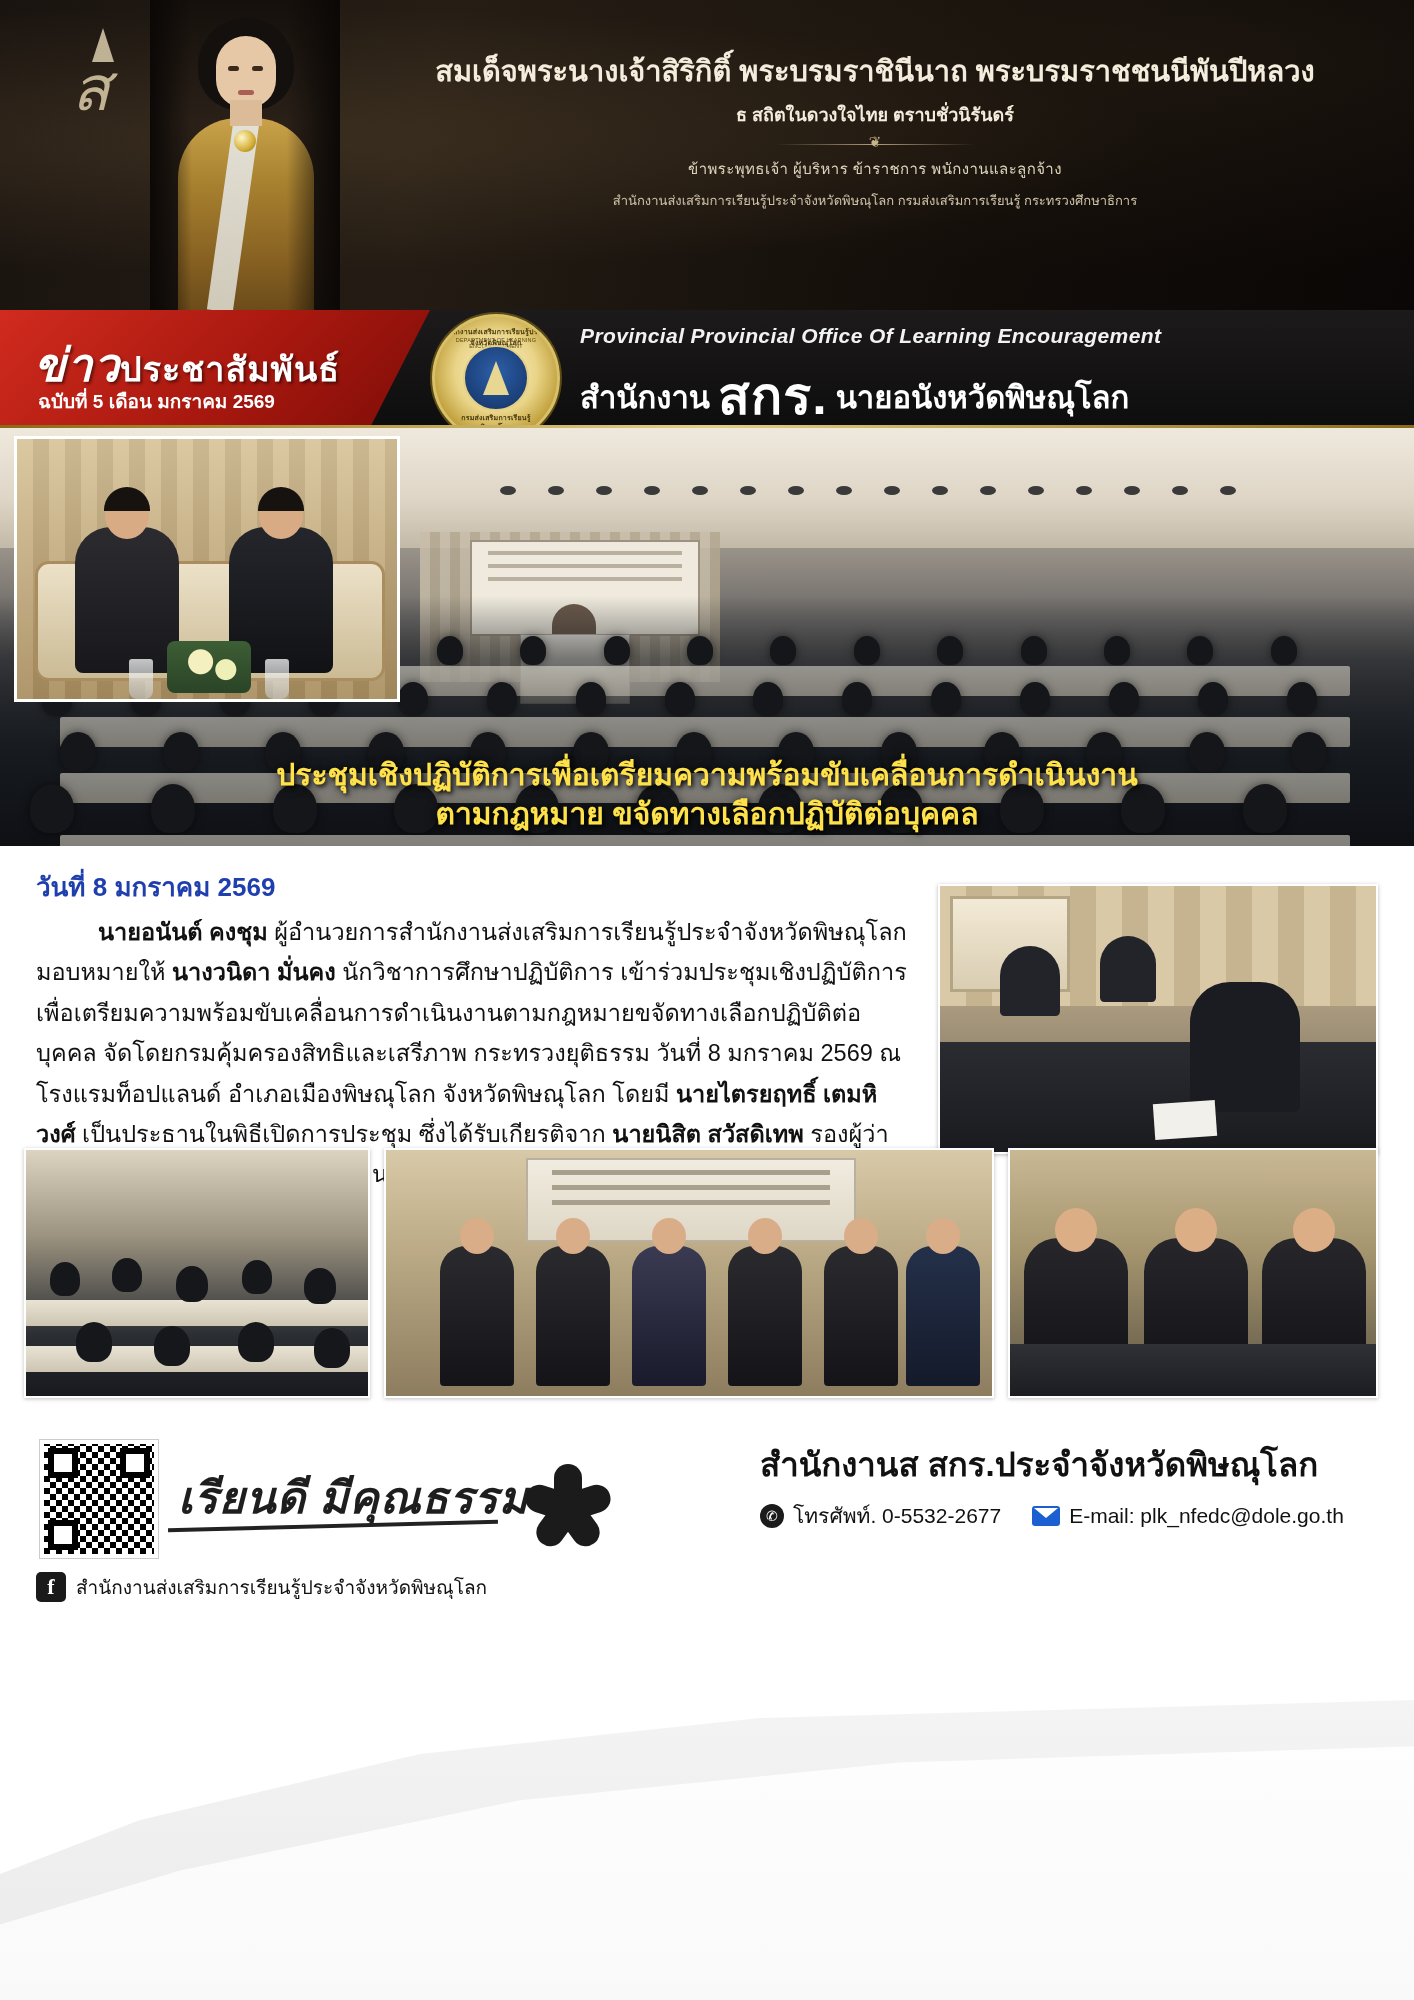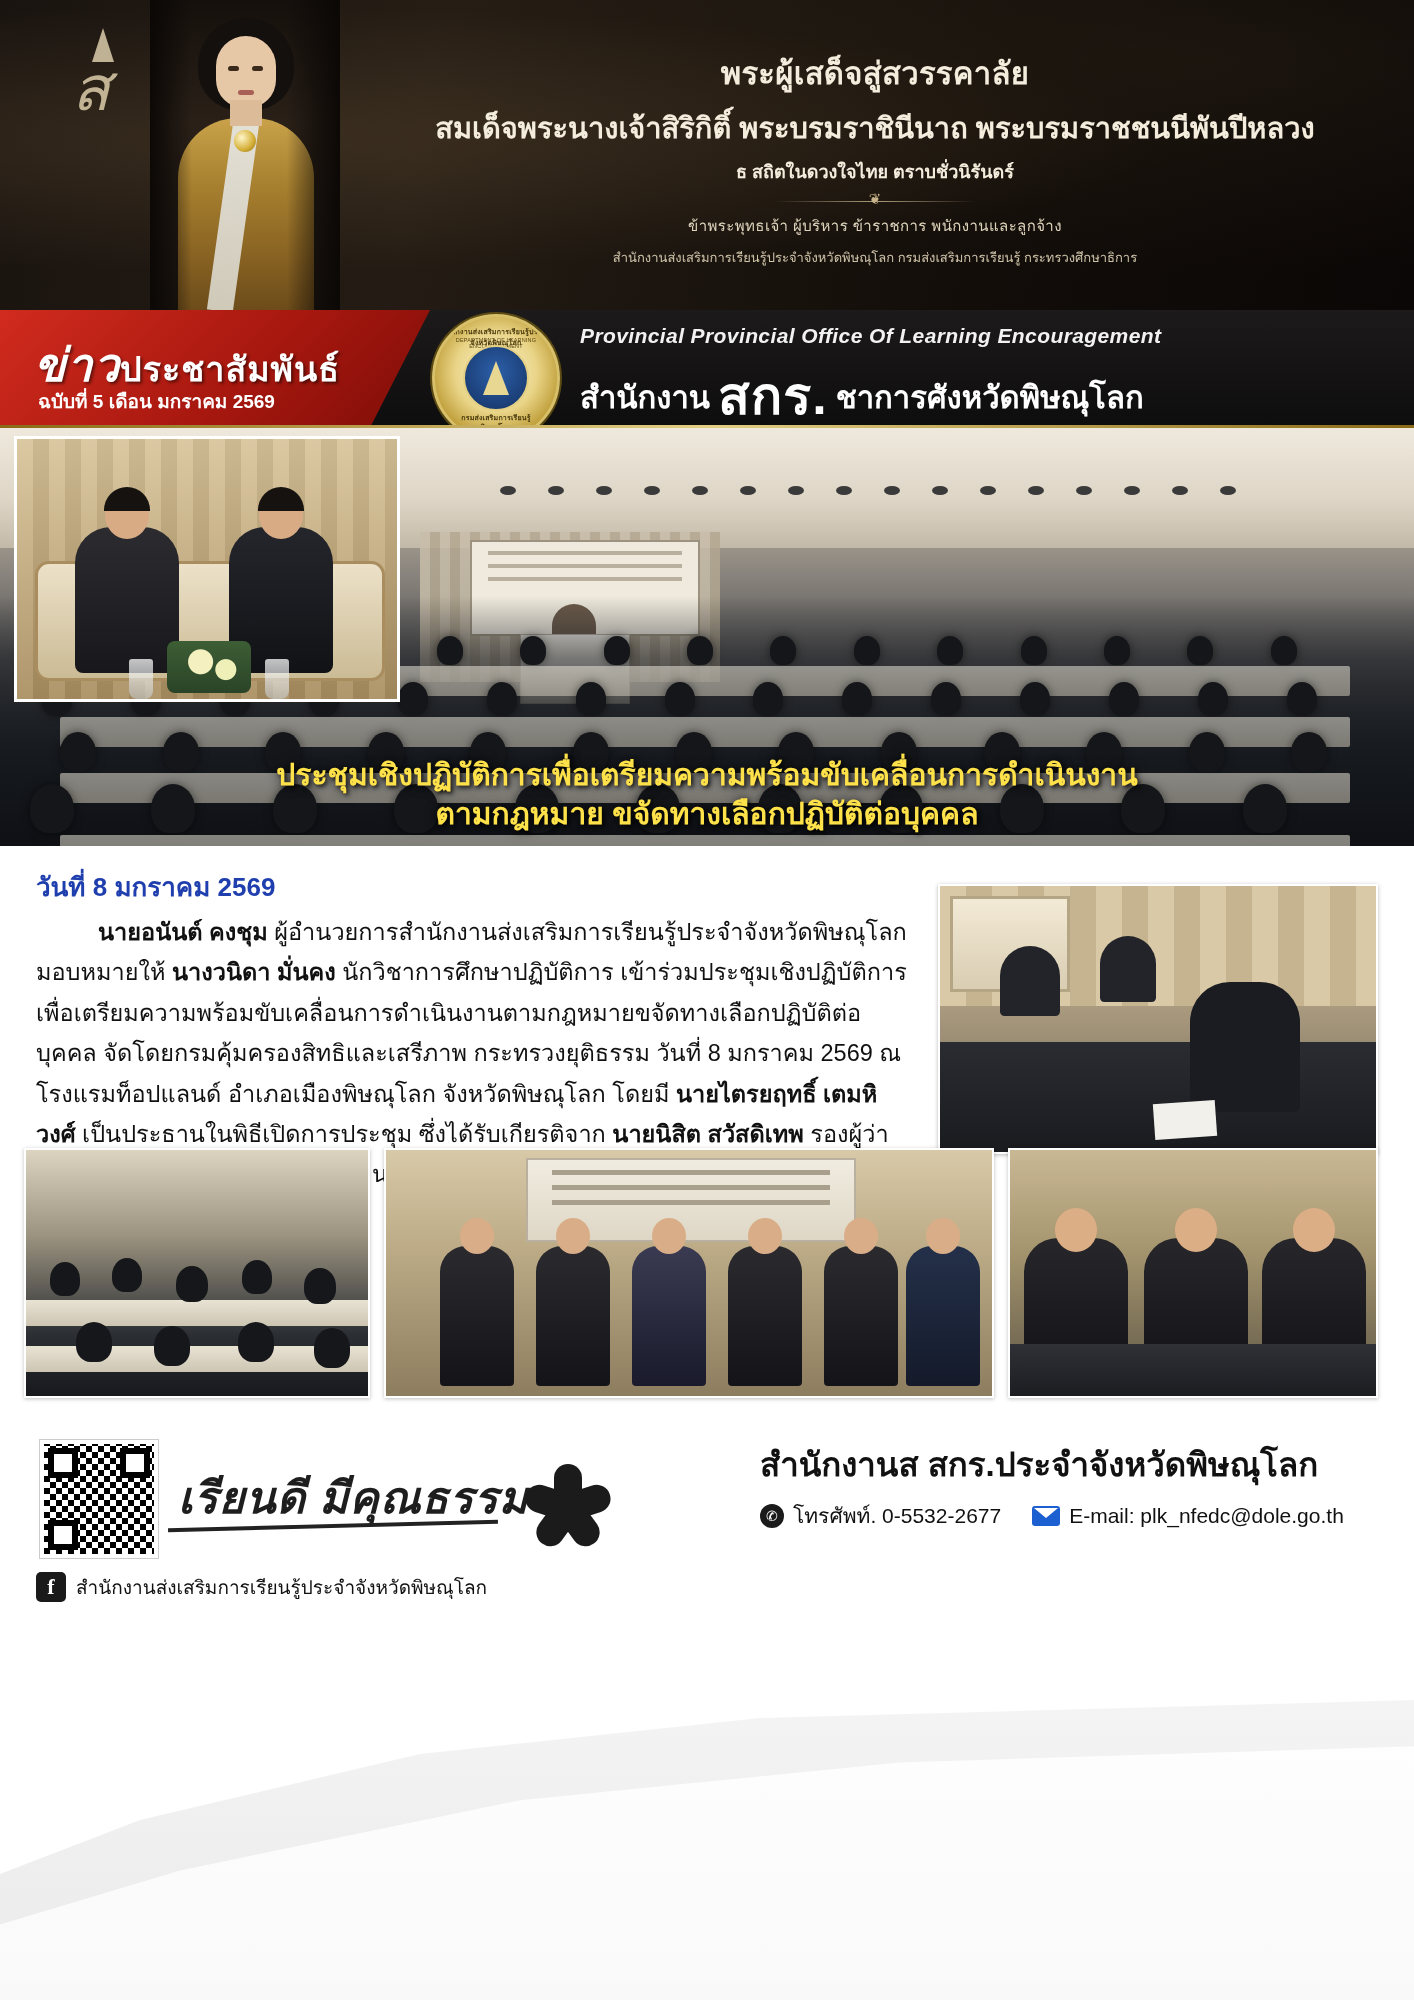--- a/index.html
+++ b/index.html
@@ -565,21 +565,20 @@
       <div class="face"></div>
       <div class="eye-l"></div>
       <div class="eye-r"></div>
       <div class="lips"></div>
       <div class="neck"></div>
       <div class="jewel"></div>
       <div class="fade"></div>
     </div>
 
     <div class="mourn-text">
-      <div class="mourn-l1">พระผู้เสด็จสู่สวรรคาลัย</div>
       <div class="mourn-l2">สมเด็จพระนางเจ้าสิริกิติ์  พระบรมราชินีนาถ  พระบรมราชชนนีพันปีหลวง</div>
       <div class="mourn-l3">ธ สถิตในดวงใจไทย ตราบชั่วนิรันดร์</div>
       <div class="mourn-orn"></div>
       <div class="mourn-l4">ข้าพระพุทธเจ้า ผู้บริหาร ข้าราชการ พนักงานและลูกจ้าง</div>
       <div class="mourn-l5">สำนักงานส่งเสริมการเรียนรู้ประจำจังหวัดพิษณุโลก  กรมส่งเสริมการเรียนรู้  กระทรวงศึกษาธิการ</div>
     </div>
   </div>
 
   <div class="titlebar">
     <div class="tb-redblock"></div>
@@ -593,21 +592,21 @@
       <div class="ring-text-eng">DEPARTMENT OF LEARNING ENCOURAGEMENT</div>
       <div class="inner">
           <div class="fig"></div>
         </div>
       <div class="ring-text-bot">กรมส่งเสริมการเรียนรู้</div>
       <div class="prov">พิษณุโลก</div>
     </div>
 
     <div class="tb-eng">Provincial  Provincial  Office  Of  Learning  Encouragement</div>
     <div class="tb-thai">
-      <span>สำนักงาน</span><span class="big">สกร.</span><span>ชาการศังหวัดพิษณุโลก</span>
+      <span>สำนักงาน</span><span class="big">สกร.</span><span>นายอนังหวัดพิษณุโลก</span>
     </div>
     <div class="tb-gold-edge"></div>
   </div>
 
   <div class="hero">
     <div class="hero-main">
       <div class="hero-ceiling"></div>
       <div class="hero-lights" id="heroLights">
           <i style="left: 0px;"></i>
           <i style="left: 48px;"></i>

